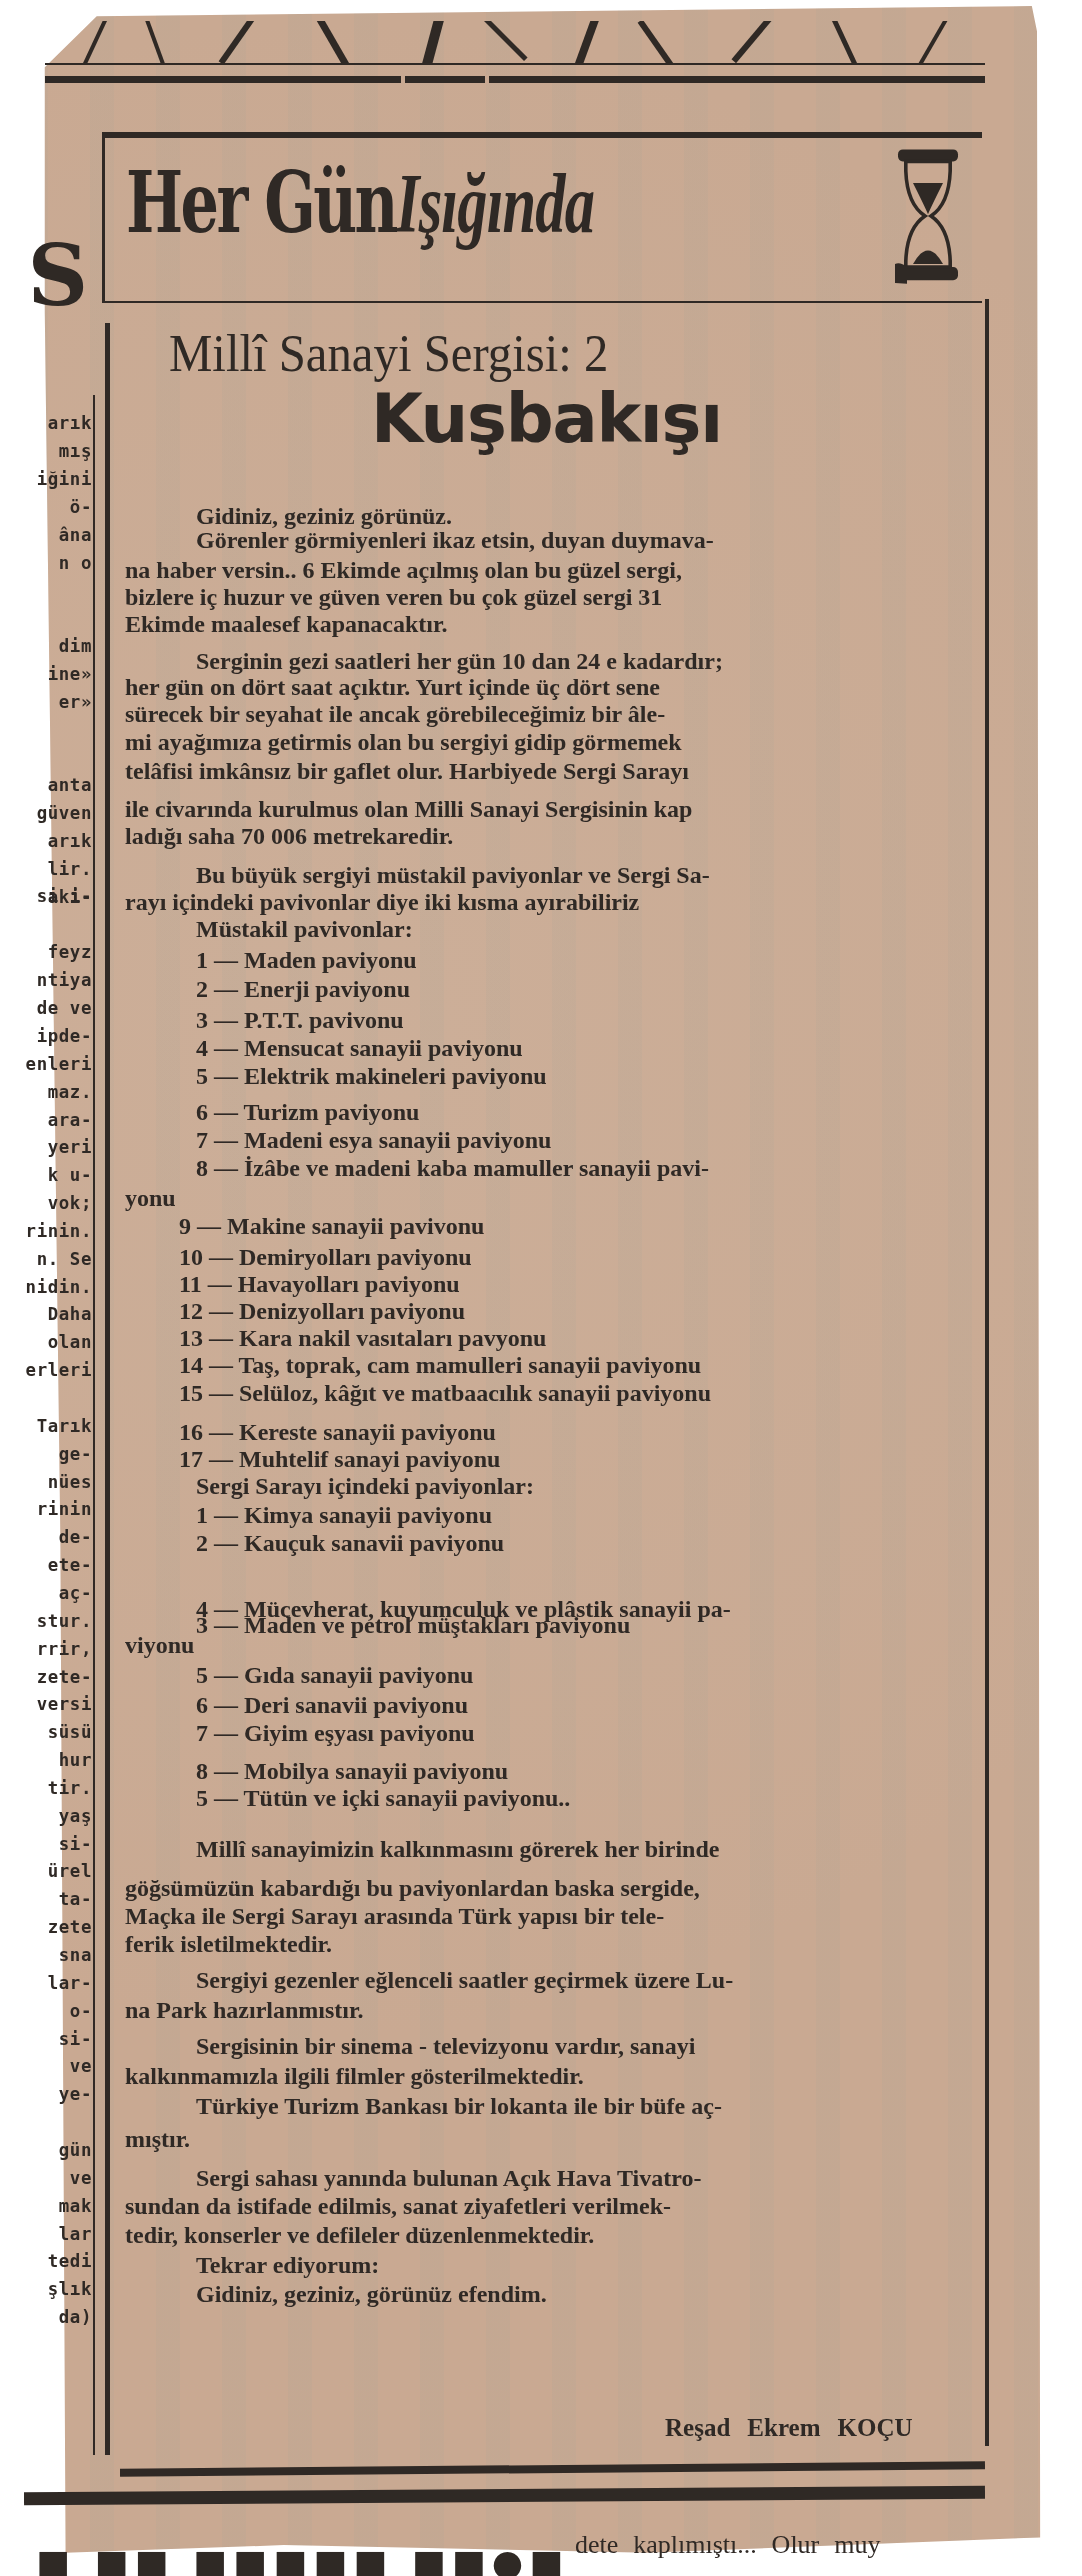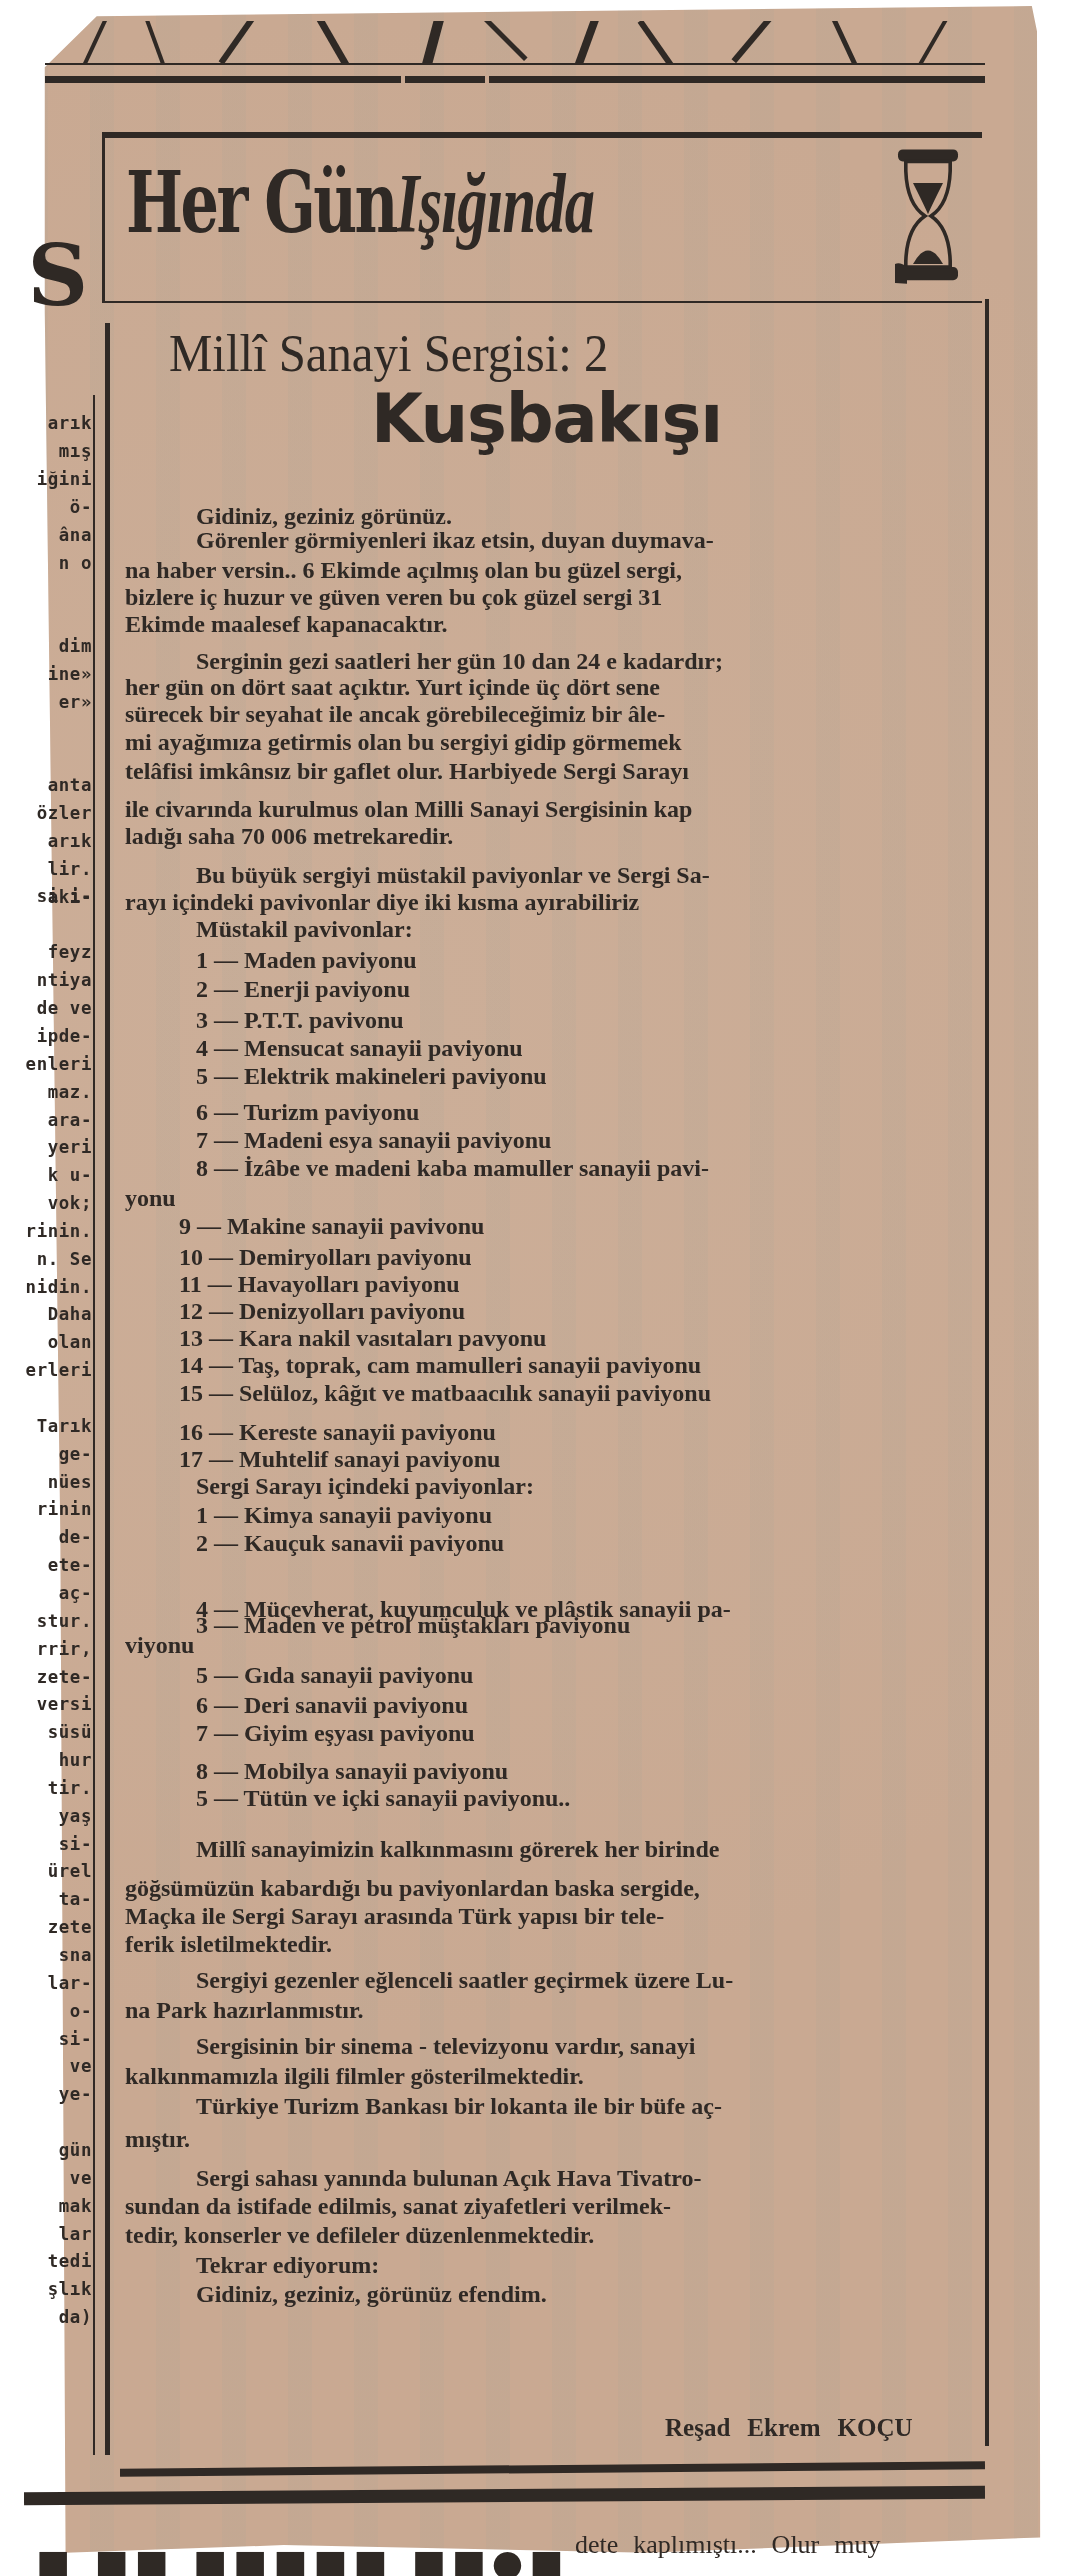--- a/index.html
+++ b/index.html
@@ -90,21 +90,21 @@
     <div class="strip-line" style="top: 525px;">âna</div>
     <div class="strip-line" style="top: 553px;">n o</div>
     <div class="strip-line" style="top: 580px;"></div>
     <div class="strip-line" style="top: 608px;"></div>
     <div class="strip-line" style="top: 636px;">dim</div>
     <div class="strip-line" style="top: 664px;">ine»</div>
     <div class="strip-line" style="top: 692px;">er»</div>
     <div class="strip-line" style="top: 720px;"></div>
     <div class="strip-line" style="top: 747px;"></div>
     <div class="strip-line" style="top: 775px;">anta</div>
-    <div class="strip-line" style="top: 803px;">özler</div>
+    <div class="strip-line" style="top: 803px;">güven</div>
     <div class="strip-line" style="top: 831px;">arık</div>
     <div class="strip-line" style="top: 859px;">lir.</div>
     <div class="strip-line" style="top: 887px;">aki-</div>
     <div class="strip-line" style="top: 874px; margin-top: 12px;">si i-</div>
     <div class="strip-line" style="top: 942px;">feyz</div>
     <div class="strip-line" style="top: 970px;">ntiya</div>
     <div class="strip-line" style="top: 998px;">de ve</div>
     <div class="strip-line" style="top: 1026px;">ipde-</div>
     <div class="strip-line" style="top: 1054px;">enleri</div>
     <div class="strip-line" style="top: 1082px;">maz.</div>

